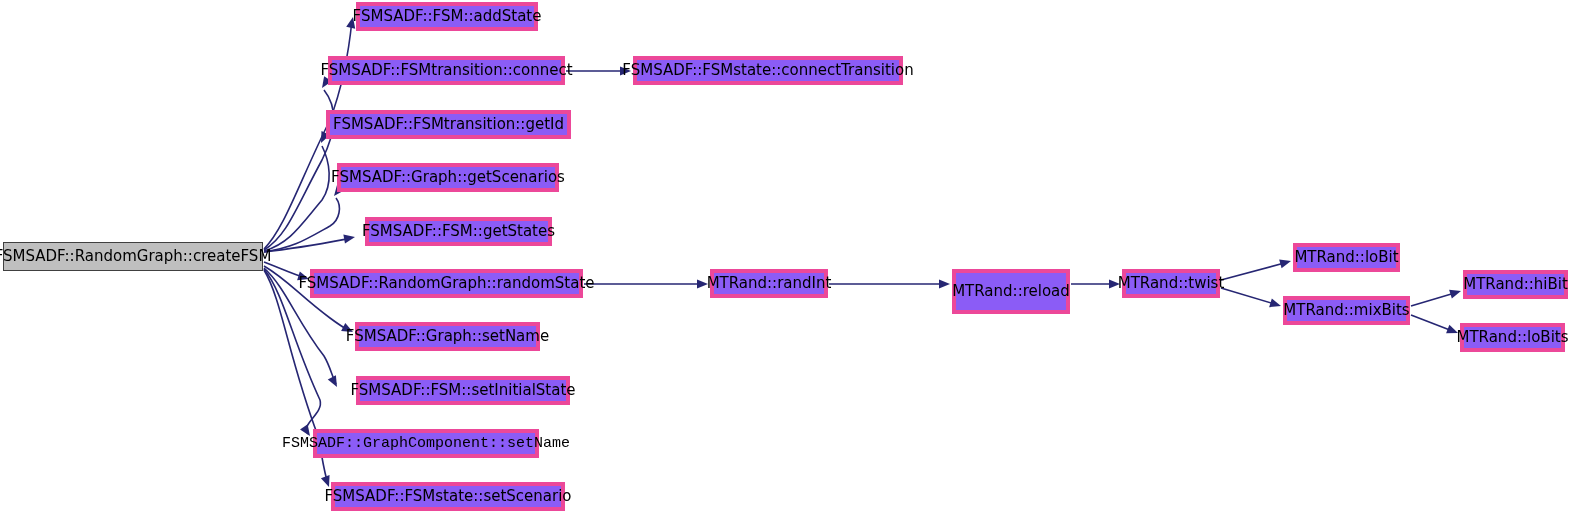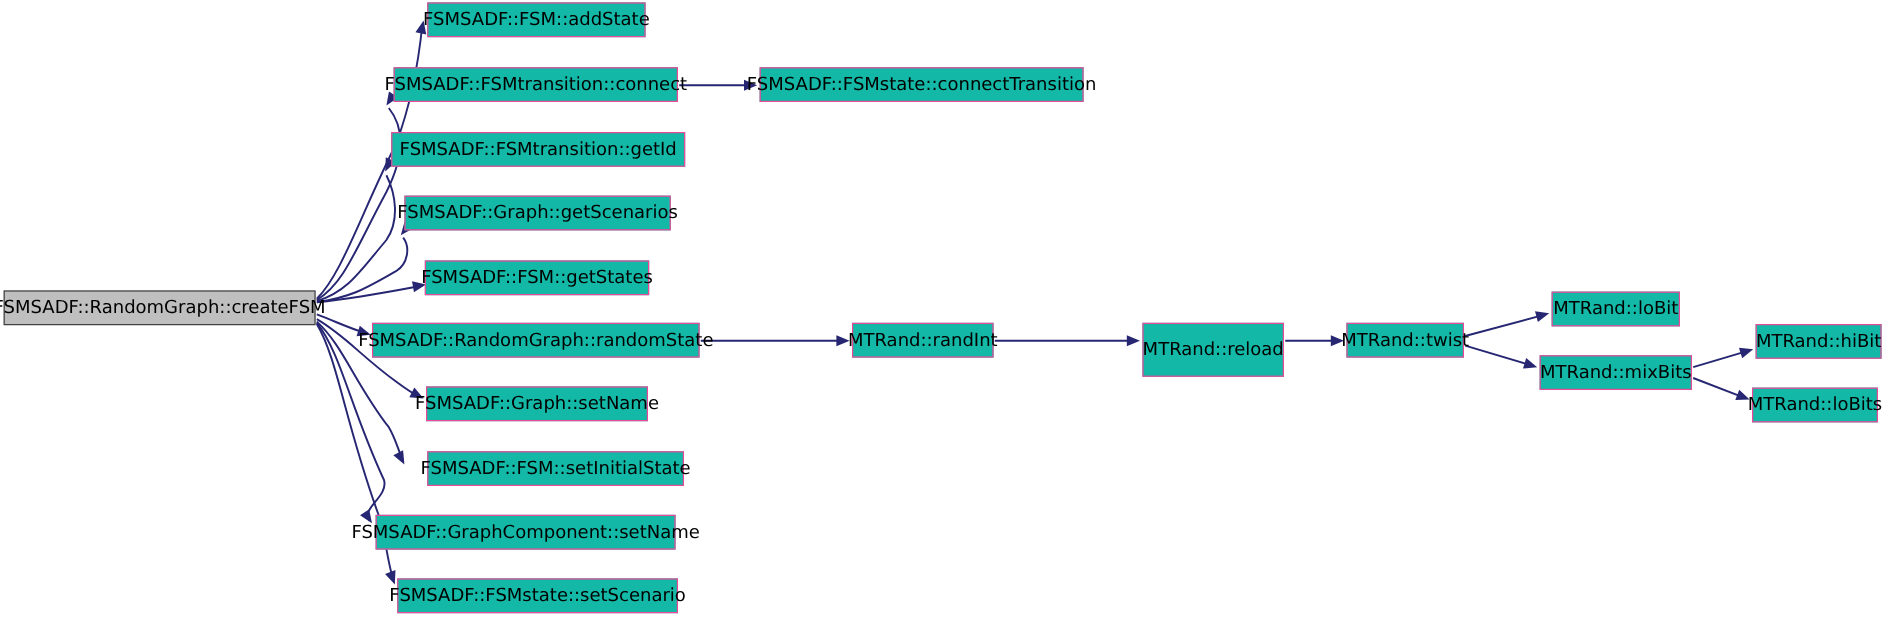--- a/index.html
+++ b/index.html
@@ -21,22 +21,22 @@
     position: absolute;
     left: 0;
     top: 0;
     width: 1579px;
     height: 520px;
     pointer-events: none;
   }
   .node {
     position: absolute;
     box-sizing: border-box;
-    background: #14b8a6;
-    border: 1px solid #ec4899;
+    background: #8b5cf6;
+    border: 4px solid #ec4899;
     display: flex;
     align-items: center;
     justify-content: center;
     white-space: nowrap;
     color: #000000;
     font-size: 15px;
     line-height: 1;
     letter-spacing: 0px;
     padding: 0 7px;
   }
@@ -139,33 +139,33 @@
       </div>
       <div class="node" style="left: 633px; top: 56px; width: 270px; height: 29px;">
         <span class="node-label">FSMSADF::FSMstate::connectTransition</span>
       </div>
       <div class="node" style="left: 326px; top: 110px; width: 245px; height: 29px;">
         <span class="node-label">FSMSADF::FSMtransition::getId</span>
       </div>
       <div class="node" style="left: 337px; top: 163px; width: 222px; height: 29px;">
         <span class="node-label">FSMSADF::Graph::getScenarios</span>
       </div>
-      <div class="node" style="left: 354px; top: 217px; width: 187px; height: 29px;">
+      <div class="node" style="left: 365px; top: 217px; width: 187px; height: 29px;">
         <span class="node-label">FSMSADF::FSM::getStates</span>
       </div>
       <div class="node" style="left: 310px; top: 269px; width: 273px; height: 29px;">
         <span class="node-label">FSMSADF::RandomGraph::randomState</span>
       </div>
       <div class="node" style="left: 355px; top: 322px; width: 185px; height: 29px;">
         <span class="node-label">FSMSADF::Graph::setName</span>
       </div>
       <div class="node" style="left: 356px; top: 376px; width: 214px; height: 29px;">
         <span class="node-label">FSMSADF::FSM::setInitialState</span>
       </div>
-      <div class="node" style="left: 313px; top: 429px; width: 250px; height: 29px;">
+      <div class="node" style="left: 313px; top: 429px; width: 226px; height: 29px; font-family: Liberation Mono, monospace;">
         <span class="node-label">FSMSADF::GraphComponent::setName</span>
       </div>
       <div class="node" style="left: 331px; top: 482px; width: 234px; height: 29px;">
         <span class="node-label">FSMSADF::FSMstate::setScenario</span>
       </div>
       <div class="node" style="left: 710px; top: 269px; width: 118px; height: 29px;">
         <span class="node-label">MTRand::randInt</span>
       </div>
       <div class="node" style="left: 952px; top: 269px; width: 118px; height: 45px;">
         <span class="node-label">MTRand::reload</span>

